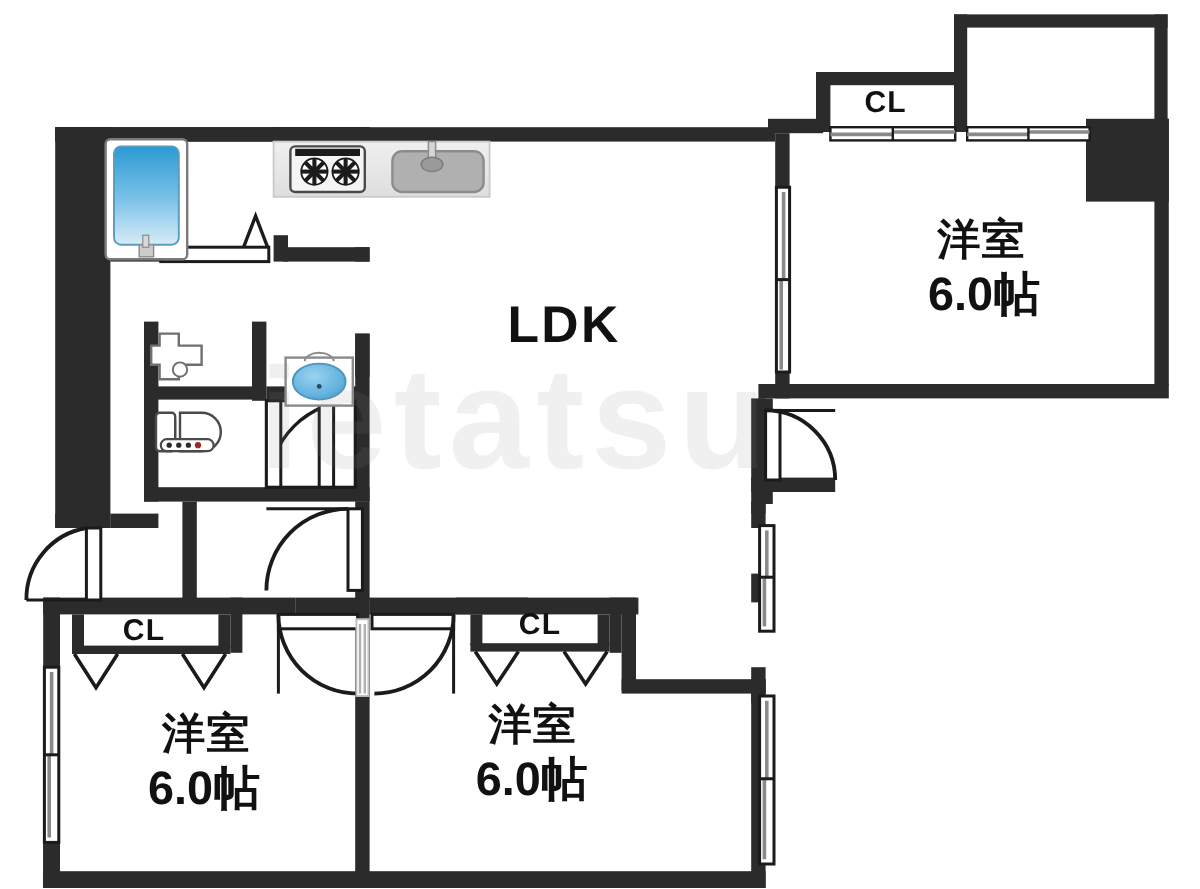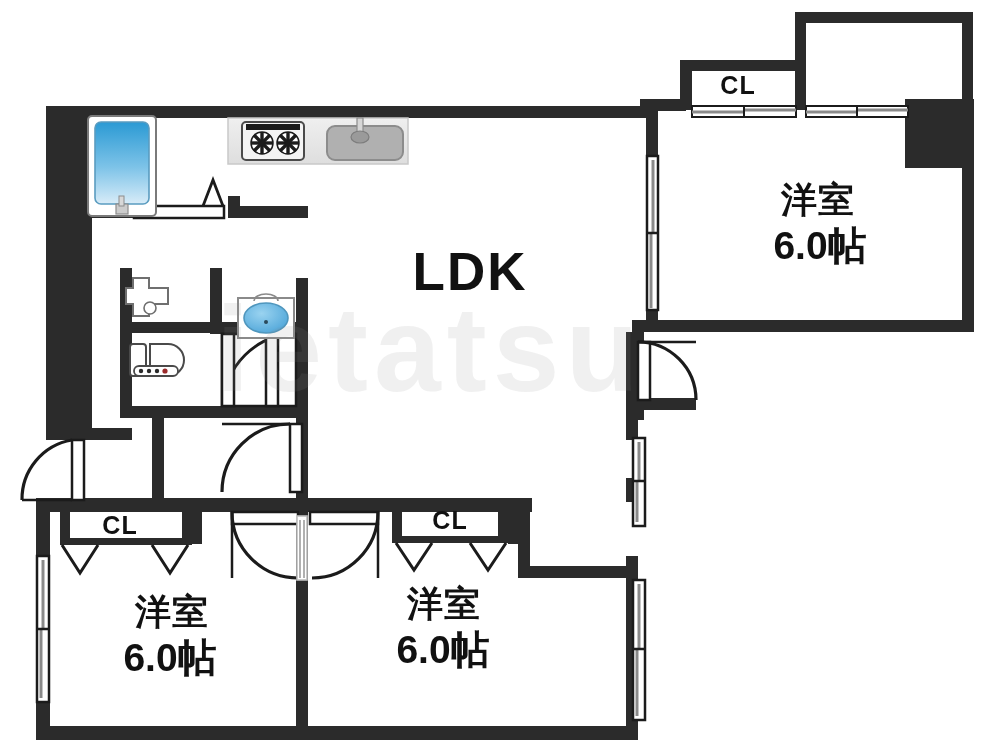--- a/index.html
+++ b/index.html
@@ -3,21 +3,21 @@
 <meta charset="utf-8">
 <style>
   html,body{margin:0;padding:0;background:#ffffff;}
   body{font-family:"Liberation Sans","DejaVu Sans",sans-serif;}
   #plan{position:relative;width:1000px;height:741px;background:#ffffff;overflow:hidden;}
   #plan svg{position:absolute;left:0;top:0;}
   .lbl{position:absolute;color:#111111;font-weight:bold;text-align:center;white-space:nowrap;line-height:1.02;}
   .room-name{font-size:36px;letter-spacing:1px;}
   .room-size{font-size:39px;letter-spacing:0px;}
   .cl{font-size:25px;font-weight:bold;letter-spacing:1px;text-align:right;}
-  .ldk-name{font-size:53px;letter-spacing:2px;}
+  .ldk-name{font-size:43px;letter-spacing:2px;}
   .ldk-size{font-size:45px;}
   .wm{position:absolute;font-size:120px;color:rgba(140,140,140,0.13);font-weight:bold;letter-spacing:6px;pointer-events:none;}
 </style>
 </head>
 <body>
 
 <div id="plan">
 
   <svg width="1000" height="741" viewBox="0 0 1000 741">
     <defs>

